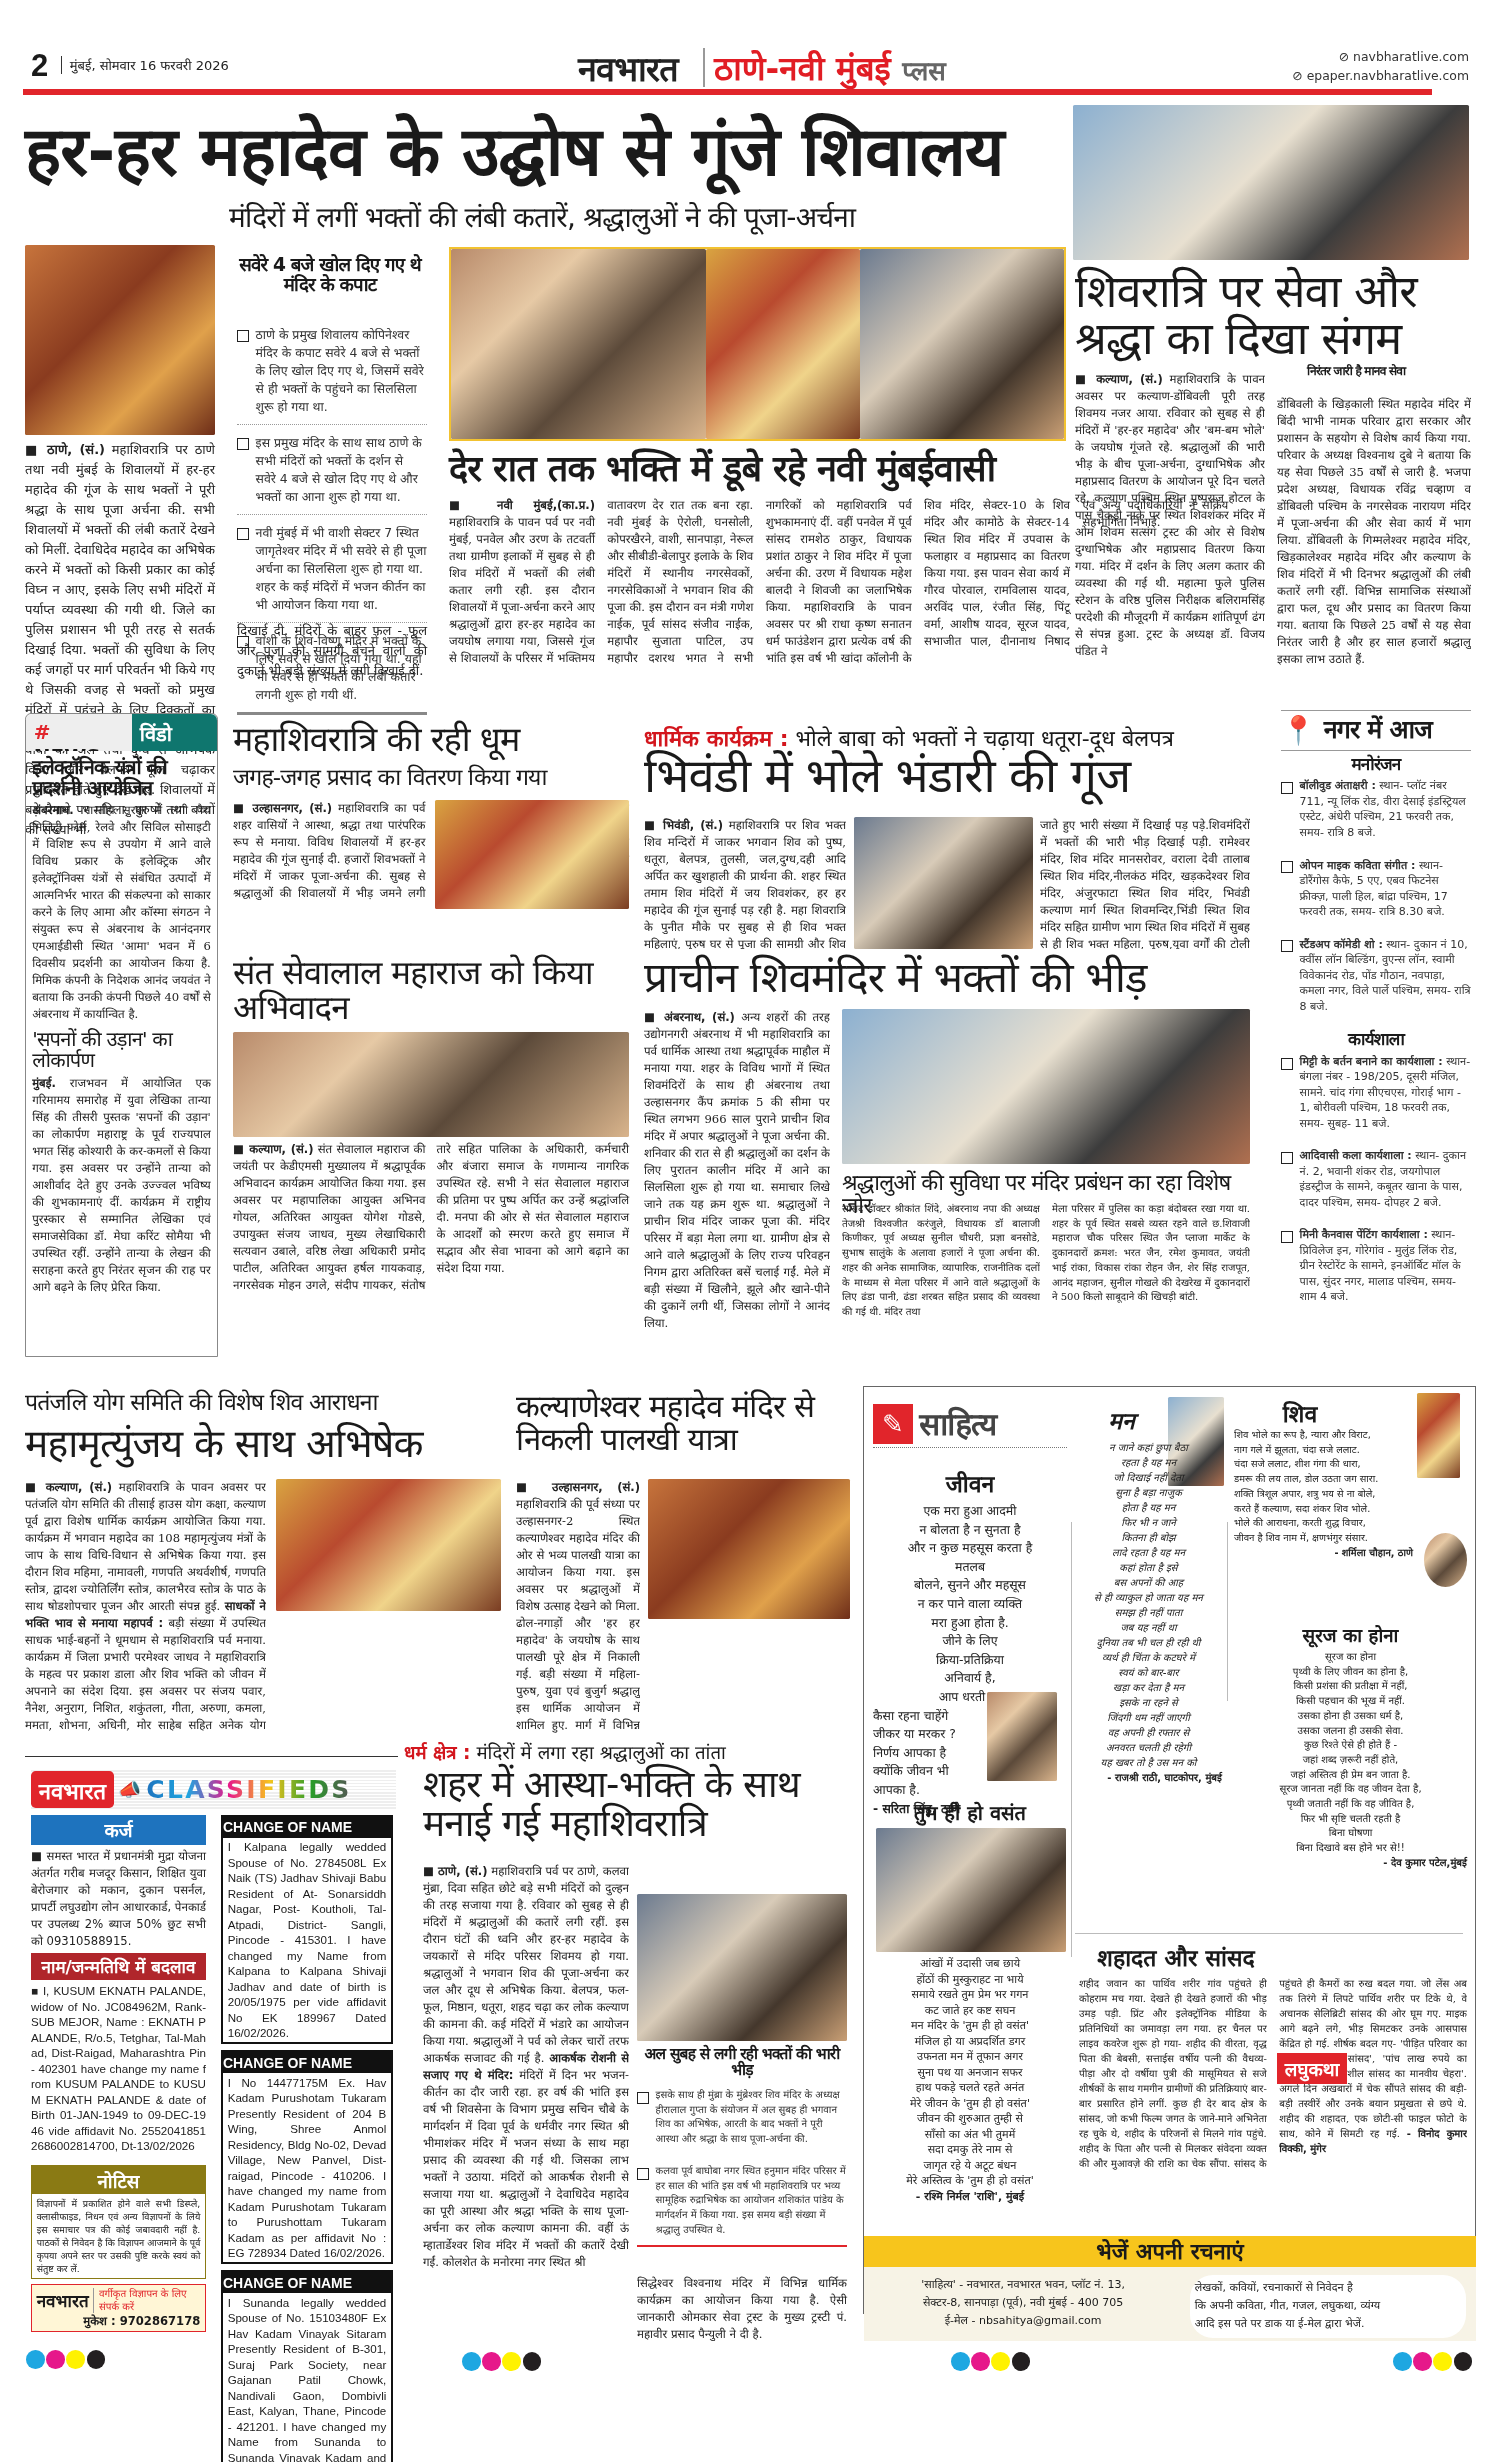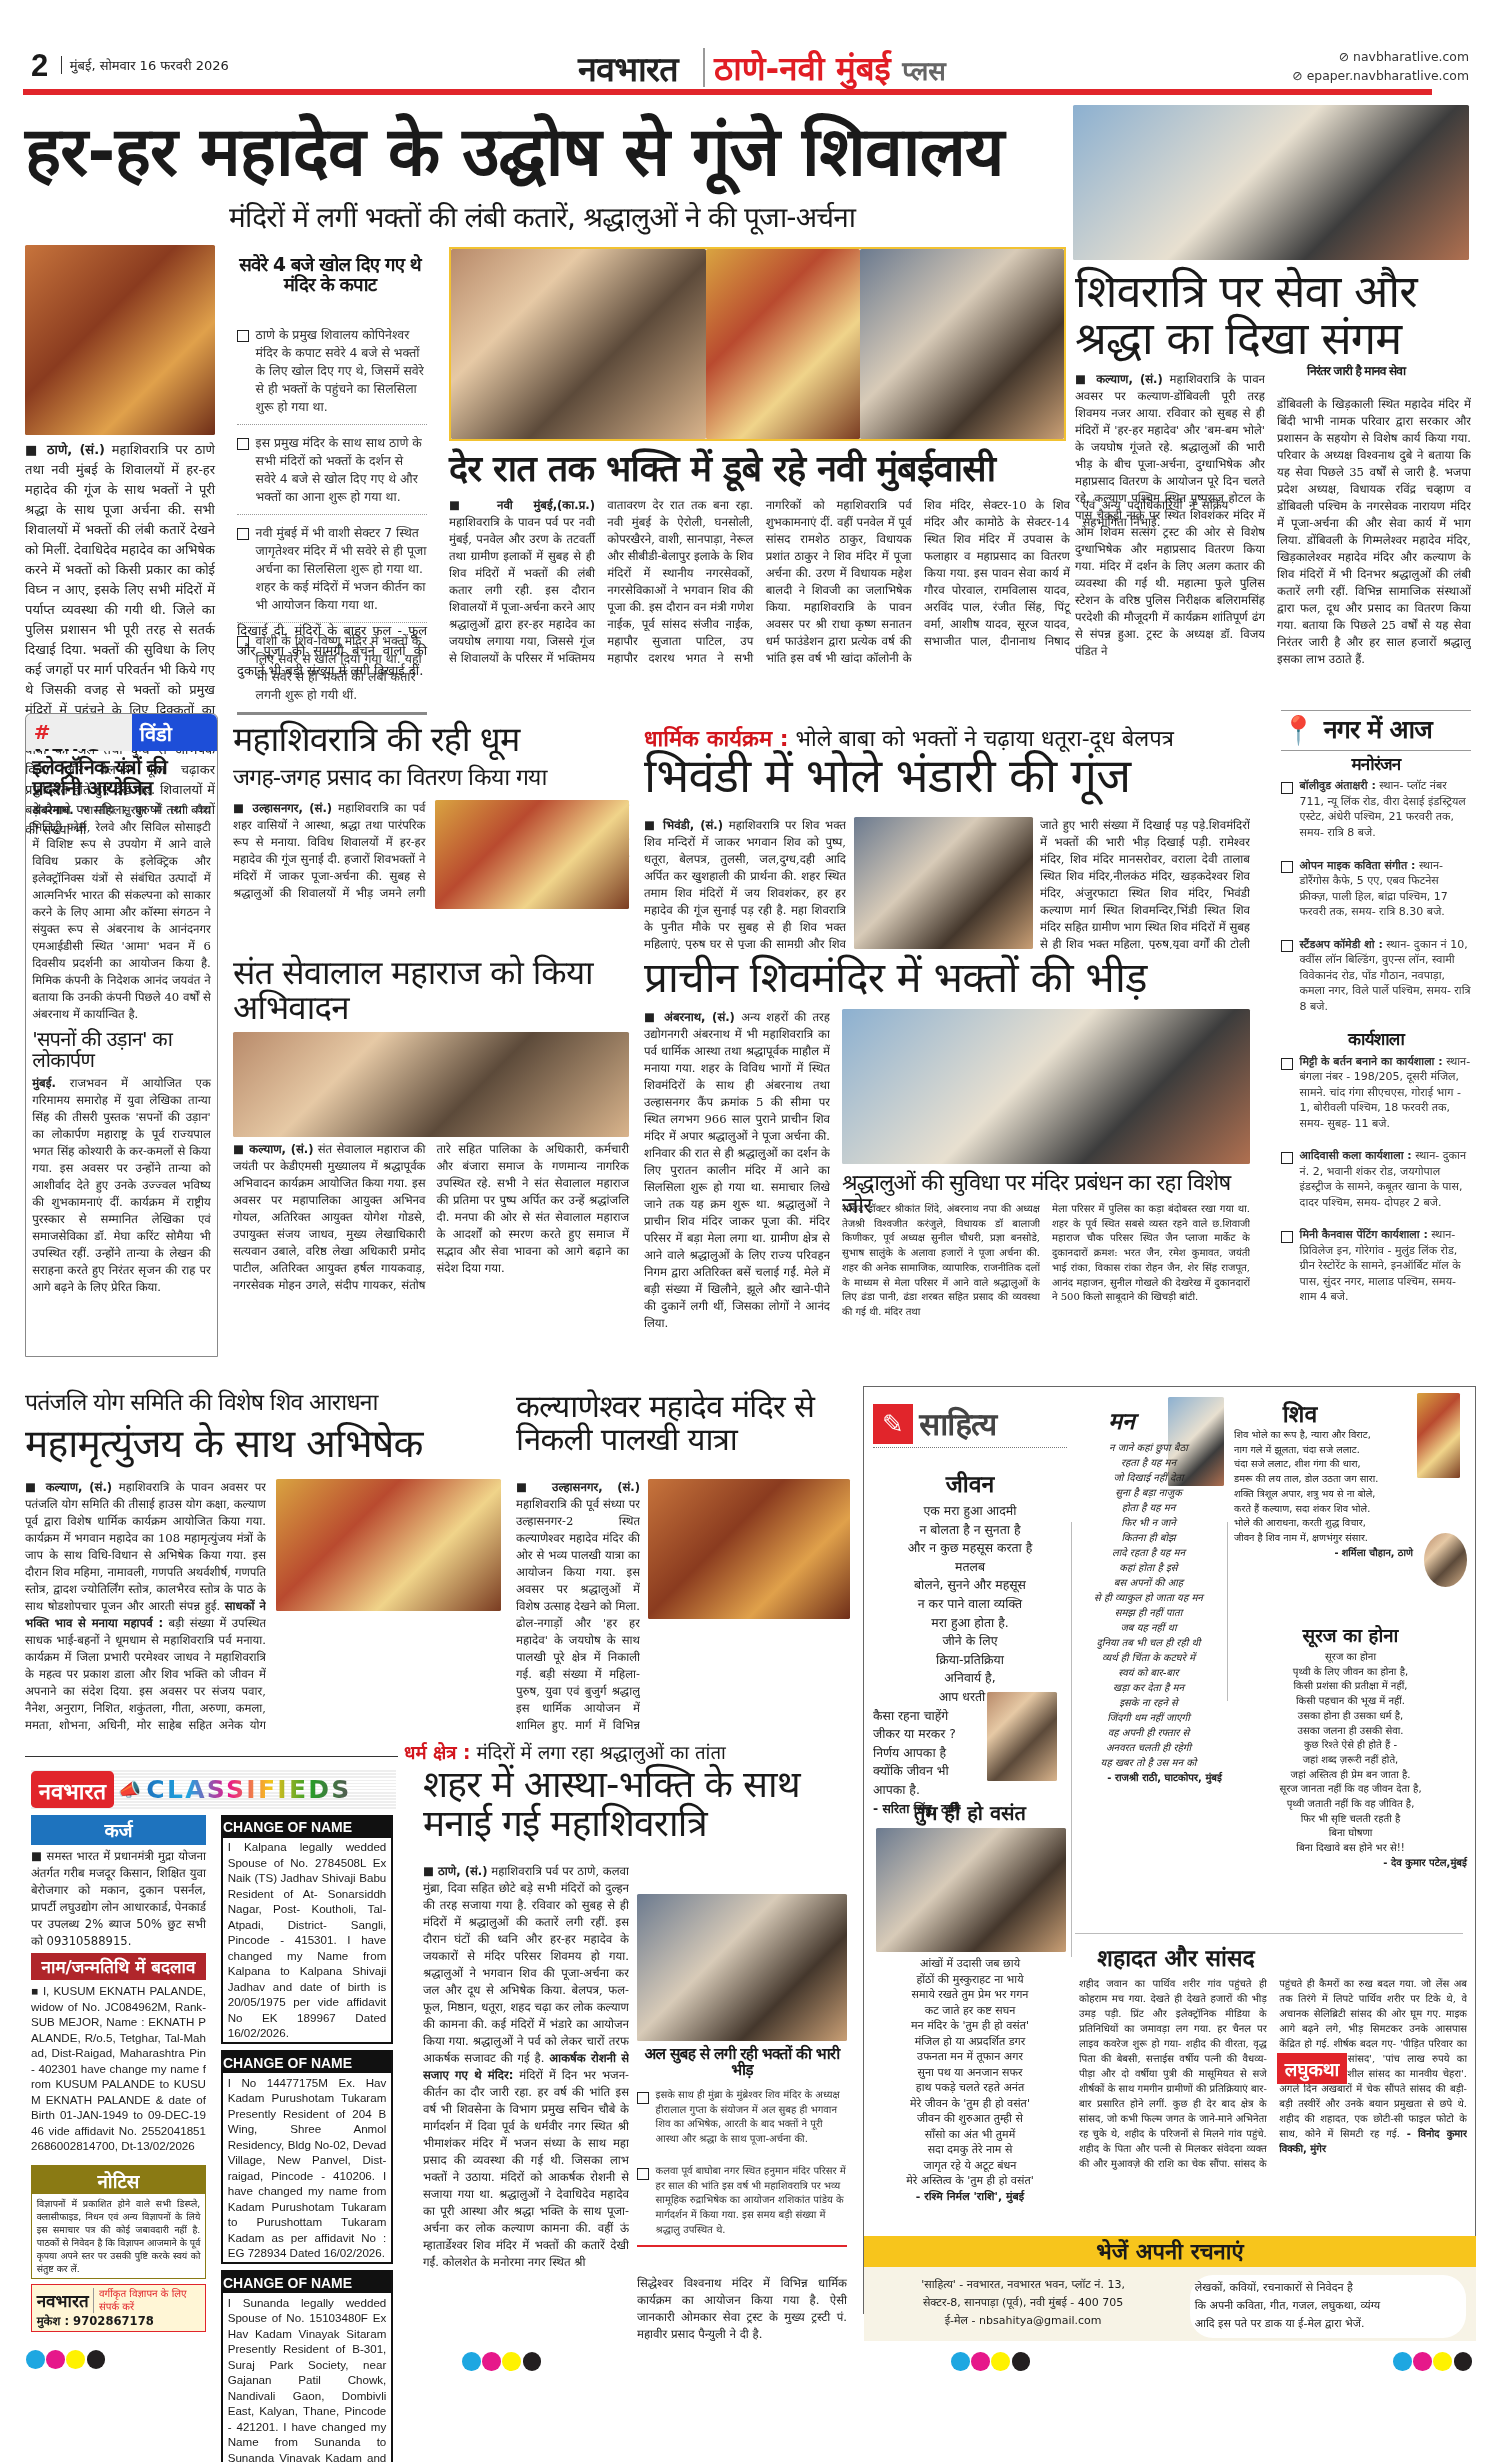--- a/index.html
+++ b/index.html
@@ -77,21 +77,21 @@
 
 <div class="abs photo e" style="left:1073px;top:105px;width:396px;height:155px"></div>
 <div class="abs h1" style="left:1075px;top:268px;font-size:45px;width:396px;font-weight:normal">शिवरात्रि पर सेवा और श्रद्धा का दिखा संगम</div>
 <div class="abs txt sm" style="left:1075px;top:371px;width:190px;height:311px;overflow:hidden"><b>■ <span>कल्याण, (सं.)</span></b> <span>महाशिवरात्रि के पावन अवसर पर कल्याण-डोंबिवली पूरी तरह शिवमय नजर आया. रविवार को सुबह से ही मंदिरों में 'हर-हर महादेव' और 'बम-बम भोले' के जयघोष गूंजते रहे. श्रद्धालुओं की भारी भीड़ के बीच पूजा-अर्चना, दुग्धाभिषेक और महाप्रसाद वितरण के आयोजन पूरे दिन चलते रहे. कल्याण पश्चिम स्थित पुष्पराज होटल के पास चैकड्री नाके पर स्थित शिवशंकर मंदिर में ओम शिवम सत्संग ट्रस्ट की ओर से विशेष दुग्धाभिषेक और महाप्रसाद वितरण किया गया. मंदिर में दर्शन के लिए अलग कतार की व्यवस्था की गई थी. महात्मा फुले पुलिस स्टेशन के वरिष्ठ पुलिस निरीक्षक बलिरामसिंह परदेशी की मौजूदगी में कार्यक्रम शांतिपूर्ण ढंग से संपन्न हुआ. ट्रस्ट के अध्यक्ष डॉ. विजय पंडित ने</span></div>
 <div class="abs h1" style="left:1307px;top:365px;width:194px;font-size:12px">निरंतर जारी है मानव सेवा</div>
 <div class="abs txt sm" style="left:1277px;top:396px;width:194px;height:279px;overflow:hidden">डोंबिवली के खिड़काली स्थित महादेव मंदिर में बिंदी भाभी नामक परिवार द्वारा सरकार और प्रशासन के सहयोग से विशेष कार्य किया गया. परिवार के अध्यक्ष विश्वनाथ दुबे ने बताया कि यह सेवा पिछले 35 वर्षों से जारी है. भजपा प्रदेश अध्यक्ष, विधायक रविंद्र चव्हाण व डोंबिवली पश्चिम के नगरसेवक नारायण मंदिर में पूजा-अर्चना की और सेवा कार्य में भाग लिया. डोंबिवली के गिम्मलेश्वर महादेव मंदिर, खिड़कालेश्वर महादेव मंदिर और कल्याण के शिव मंदिरों में भी दिनभर श्रद्धालुओं की लंबी कतारें लगी रहीं. विभिन्न सामाजिक संस्थाओं द्वारा फल, दूध और प्रसाद का वितरण किया गया. बताया कि पिछले 25 वर्षों से यह सेवा निरंतर जारी है और हर साल हजारों श्रद्धालु इसका लाभ उठाते हैं.</div>
 
 <div class="abs newsbox" style="left:25px;top:713px;width:193px;height:644px">
   <div style="display:flex;height:37px;border-radius:6.2px 6.2px 0 0;overflow:hidden">
     <div style="flex:1.3;background:#eee;font:bold 20px 'DejaVu Sans',sans-serif;padding:6.2px 7.8px"><span style="color:#e1252b">#</span> <span>NEWS</span></div>
-    <div style="flex:1;background:#1d4ed8;color:#fff;font:bold 20px 'DejaVu Sans',sans-serif;padding:6.2px 7.8px">विंडो</div>
+    <div style="flex:1;background:#0f766e;color:#fff;font:bold 20px 'DejaVu Sans',sans-serif;padding:6.2px 7.8px">विंडो</div>
   </div>
   <div style="padding:3.1px 6.2px">
     <div class="h1" style="font-size:20px;font-weight:bold;margin:3.1px 0">इलेक्ट्रॉनिक यंत्रों की प्रदर्शनी आयोजित</div>
     <div class="txt sm"><b>अंबरनाथ.</b> <span>भारतीय सुरक्षा में लगी पैरा मिलिट्री फोर्स, रेलवे और सिविल सोसाइटी में विशिष्ट रूप से उपयोग में आने वाले विविध प्रकार के इलेक्ट्रिक और इलेक्ट्रॉनिक्स यंत्रों से संबंधित उत्पादों में आत्मनिर्भर भारत की संकल्पना को साकार करने के लिए आमा और कॉस्मा संगठन ने संयुक्त रूप से अंबरनाथ के आनंदनगर एमआईडीसी स्थित 'आमा' भवन में 6 दिवसीय प्रदर्शनी का आयोजन किया है. मिमिक कंपनी के निदेशक आनंद जयवंत ने बताया कि उनकी कंपनी पिछले 40 वर्षों से अंबरनाथ में कार्यान्वित है.</span></div>
     <div class="h1" style="font-size:20px;font-weight:normal;margin:6.2px 0 3.1px">'सपनों की उड़ान' का लोकार्पण</div>
     <div class="txt sm"><b>मुंबई.</b> <span>राजभवन में आयोजित एक गरिमामय समारोह में युवा लेखिका तान्या सिंह की तीसरी पुस्तक 'सपनों की उड़ान' का लोकार्पण महाराष्ट्र के पूर्व राज्यपाल भगत सिंह कोश्यारी के कर-कमलों से किया गया. इस अवसर पर उन्होंने तान्या को आशीर्वाद देते हुए उनके उज्ज्वल भविष्य की शुभकामनाएं दीं. कार्यक्रम में राष्ट्रीय पुरस्कार से सम्मानित लेखिका एवं समाजसेविका डॉ. मेघा करिंट सोमैया भी उपस्थित रहीं. उन्होंने तान्या के लेखन की सराहना करते हुए निरंतर सृजन की राह पर आगे बढ़ने के लिए प्रेरित किया.</span></div>
   </div>
 </div>
 
 <div class="abs h1" style="left:233px;top:722px;font-size:34px;font-weight:normal;width:388px">महाशिवरात्रि की रही धूम</div>
@@ -295,21 +295,21 @@
   <div class="txt" style="margin:3.1px 0;font:11.6px/15.5px 'Liberation Sans',sans-serif;text-align:justify;word-break:break-all">■ <span>I, KUSUM EKNATH PALANDE, widow of No. JC084962M, Rank-SUB MEJOR, Name : EKNATH PALANDE, R/o.5, Tetghar, Tal-Mahad, Dist-Raigad, Maharashtra Pin - 402301 have change my name from KUSUM PALANDE to KUSUM EKNATH PALANDE &amp; date of Birth 01-JAN-1949 to 09-DEC-1946 vide affidavit No. 25520418512686002814700, Dt-13/02/2026</span></div>
   <div style="border:1.6px solid #8a7a14;margin-top:11px">
     <div class="classhead" style="background:#8a7a14;padding:1.6px 0">नोटिस</div>
     <div style="font-size:9.3px;line-height:13px;padding:3.1px 4.7px;text-align:justify">विज्ञापनों में प्रकाशित होने वाले सभी डिस्प्ले, क्लासीफाइड, निधन एवं अन्य विज्ञापनों के लिये इस समाचार पत्र की कोई जबावदारी नहीं है. पाठकों से निवेदन है कि विज्ञापन आजमाने के पूर्व कृपया अपने स्तर पर उसकी पुष्टि करके स्वयं को संतुष्ट कर लें.</div>
   </div>
   <div style="border:1.6px solid #e1252b;background:#fff6d6;margin-top:4.7px;padding:3.1px 4.7px">
     <div style="display:flex;align-items:center;gap:4.7px">
       <span style="font:bold 17px 'DejaVu Sans',sans-serif">नवभारत</span>
       <span style="color:#e1252b;font-size:10px;line-height:12.4px;border-left:0.8px solid #999;padding-left:4.7px">वर्गीकृत विज्ञापन के लिए संपर्क करें</span>
     </div>
-    <div style="text-align:left;font:bold 11.6px 'DejaVu Sans',sans-serif">मुकेश : 9702867178</div>
+    <div style="text-align:right;font:bold 11.6px 'DejaVu Sans',sans-serif">मुकेश : 9702867178</div>
   </div>
 </div>
 <div class="abs" style="left:221px;top:1815px;width:172px">
   <div class="conbox" style="margin-bottom:6.2px">
       <div class="hd">CHANGE OF NAME</div>
       <div class="bd">I Kalpana legally wedded Spouse of No. 2784508L Ex Naik (TS) Jadhav Shivaji Babu Resident of At- Sonarsiddh Nagar, Post- Koutholi, Tal- Atpadi, District- Sangli, Pincode - 415301. I have changed my Name from Kalpana to Kalpana Shivaji Jadhav and date of birth is 20/05/1975 per vide affidavit No EK 189967 Dated 16/02/2026.</div>
     </div>
   <div class="conbox" style="margin-bottom:6.2px">
       <div class="hd">CHANGE OF NAME</div>
       <div class="bd">I No 14477175M Ex. Hav Kadam Purushotam Tukaram Presently Resident of 204 B Wing, Shree Anmol Residency, Bldg No-02, Devad Village, New Panvel, Dist- raigad, Pincode - 410206. I have changed my name from Kadam Purushotam Tukaram to Purushottam Tukaram Kadam as per affidavit No : EG 728934 Dated 16/02/2026.</div>

